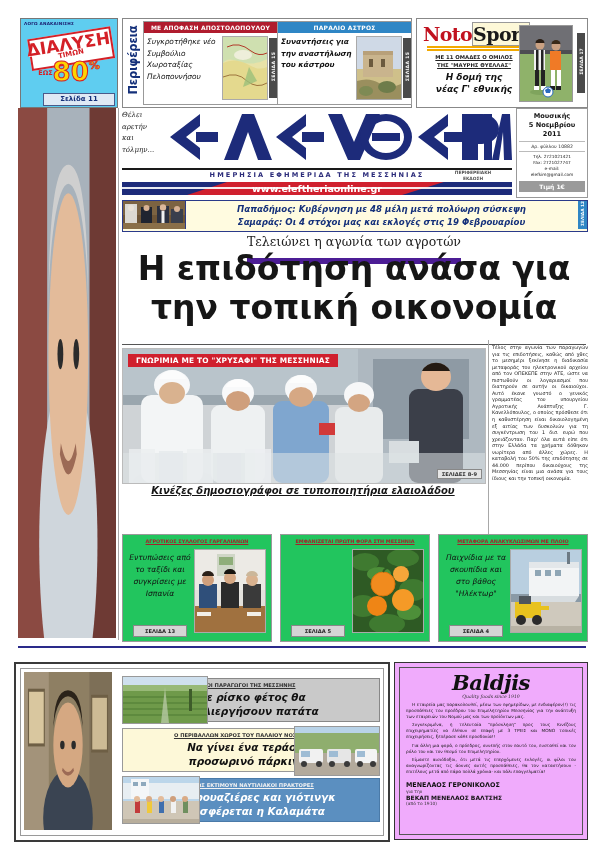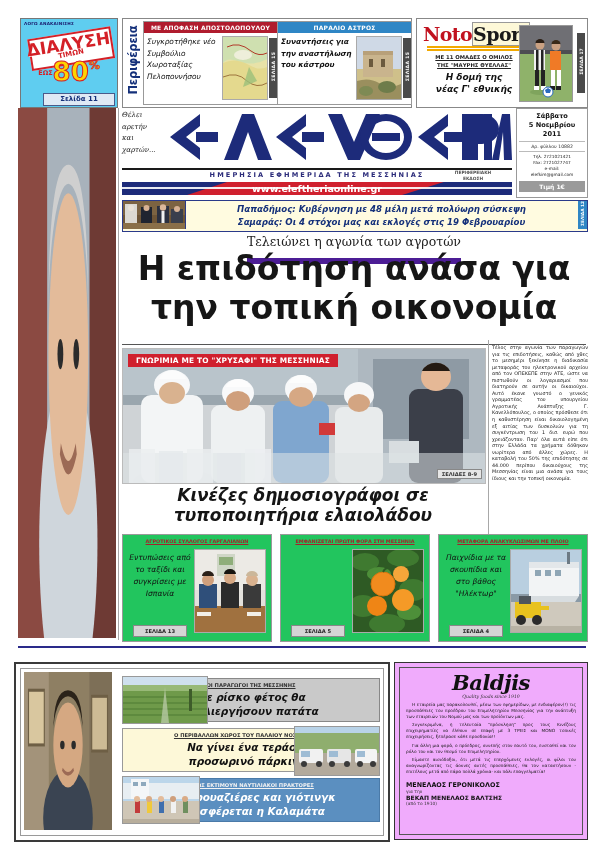--- a/index.html
+++ b/index.html
@@ -99,22 +99,22 @@
   .headline{position:absolute;left:122px;top:249px;width:464px;text-align:center;
     font-family:"DejaVu Sans","Liberation Sans",sans-serif;font-weight:bold;font-size:33px;line-height:39px;color:#161616;}
 
   
   .photoblock{position:absolute;left:122px;top:348px;width:362px;height:156px;}
   .ph-img{position:absolute;left:0;top:0;width:362px;height:134px;overflow:hidden;border:1px solid #bbb;}
   .ph-tag{position:absolute;left:5px;top:5px;height:13px;line-height:13px;background:#d0202e;color:#fff;
     font-size:7.4px;font-weight:bold;padding:0 8px;letter-spacing:.2px;}
   .ph-sel{position:absolute;right:3px;bottom:4px;background:#e6e6e6;border:1px solid #888;color:#333;
     font-size:5.2px;font-weight:bold;padding:1px 4px;}
-  .ph-cap{position:absolute;left:0;top:137px;width:362px;text-align:center;font-size:17px;font-weight:bold;
-    font-style:italic;color:#151515;}
+  .ph-cap{position:absolute;left:0;top:137px;width:362px;text-align:center;font-size:10px;font-weight:bold;
+    font-style:italic;color:#151515;text-decoration:underline;}
 
   
   .bodycol{position:absolute;left:492px;top:344px;width:96px;height:168px;
     font-size:4.85px;line-height:6.55px;color:#1a1a1a;text-align:justify;}
 
   
   .teaserrow{position:absolute;left:122px;top:534px;width:464px;height:106px;}
   .tbox{position:absolute;top:0;width:148px;height:106px;border:1px solid #999;background:#22c55e;}
   .tbox.t1{left:0;} .tbox.t2{left:158px;} .tbox.t3{left:316px;}
   .tbox .th{position:absolute;left:4px;top:3px;width:140px;text-align:center;font-size:4.9px;font-weight:bold;color:#a3232b;}
@@ -296,21 +296,21 @@
       <div class="ns-sel">
         <span>ΣΕΛΙΔΑ 17</span>
       </div>
     </div>
   </div>
 
   <div class="masthead">
     <div class="motto">
       <div>Θέλει</div>
       <div>αρετήν</div>
-      <div>και χαρτών...</div>
+      <div>και τόλμην...</div>
     </div>
 
     <div class="logo-wrap">
       <svg class="logo-svg" viewBox="0 0 346 58" preserveAspectRatio="none" aria-label="ELEFTHERIA">
         <g fill="#1d2b7a">
 
           <path d="M4 29 L34 6 L34 18 L20 29 L34 40 L34 52 Z"></path>
           <path d="M30 24 L52 24 L52 34 L30 34 Z"></path>
 
           <path d="M58 52 L76 6 L88 6 L106 52 L92 52 L82 24 L72 52 Z"></path>
@@ -369,21 +369,21 @@
     <div class="mast-band">
       <div class="blue-l"></div>
       <div class="blue-r"></div>
       <div class="wht"></div>
       <div class="mast-url">www.eleftheriaonline.gr</div>
     </div>
   </div>
 
   <div class="datebox">
     <div class="db-date">
-      <div>Σάββατο</div>
+      <div>Μουσικής</div>
       <div>5 Νοεμβρίου</div>
       <div>2011</div>
     </div>
     <div class="db-sep"></div>
     <div class="db-issue">Αρ. φύλλου 10882</div>
     <div class="db-sep"></div>
     <div class="db-contact">
       <div>Τηλ. 2721021421</div>
       <div>Fax: 2721027747</div>
       <div>e-mail:</div>

